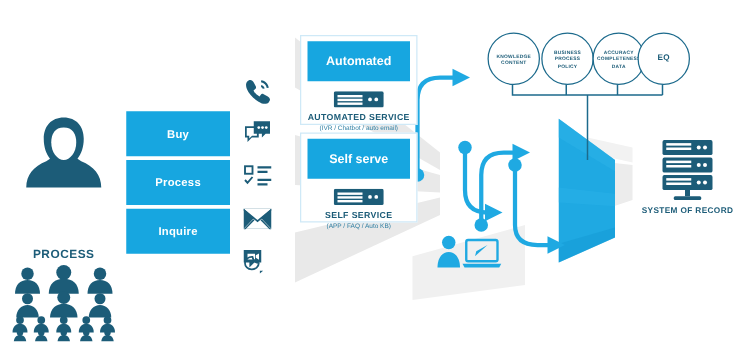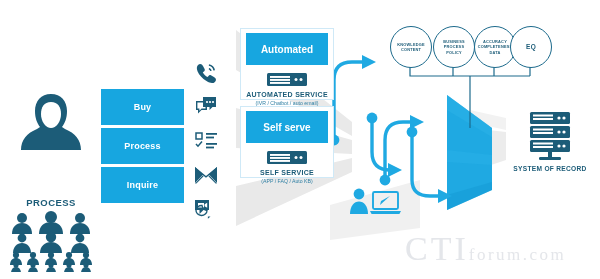--- a/index.html
+++ b/index.html
@@ -356,18 +356,15 @@
           <path d="M1,28 c0,-8 4.2,-12.5 9,-12.5 c4.8,0 9,4.5 9,12.5 Z"></path>
         </g>
         <g fill="none" stroke="#1fa9e2" stroke-width="1.9">
           <rect x="24" y="6" width="25" height="17" rx="1.5"></rect>
         </g>
         <path d="M21,25 h31 l-1.6,3 h-27.8 Z" fill="#1fa9e2"></path>
         <path d="M41,10 l-10,9 l1,-4 Z" fill="#1fa9e2"></path>
       </svg>
     </div>
 
-    <div id="watermark">
-      <span id="wm-cti">CTI</span><span id="wm-forum">forum.com</span>
-    </div>
 
   </div>
 </div>
 
 </body></html>

